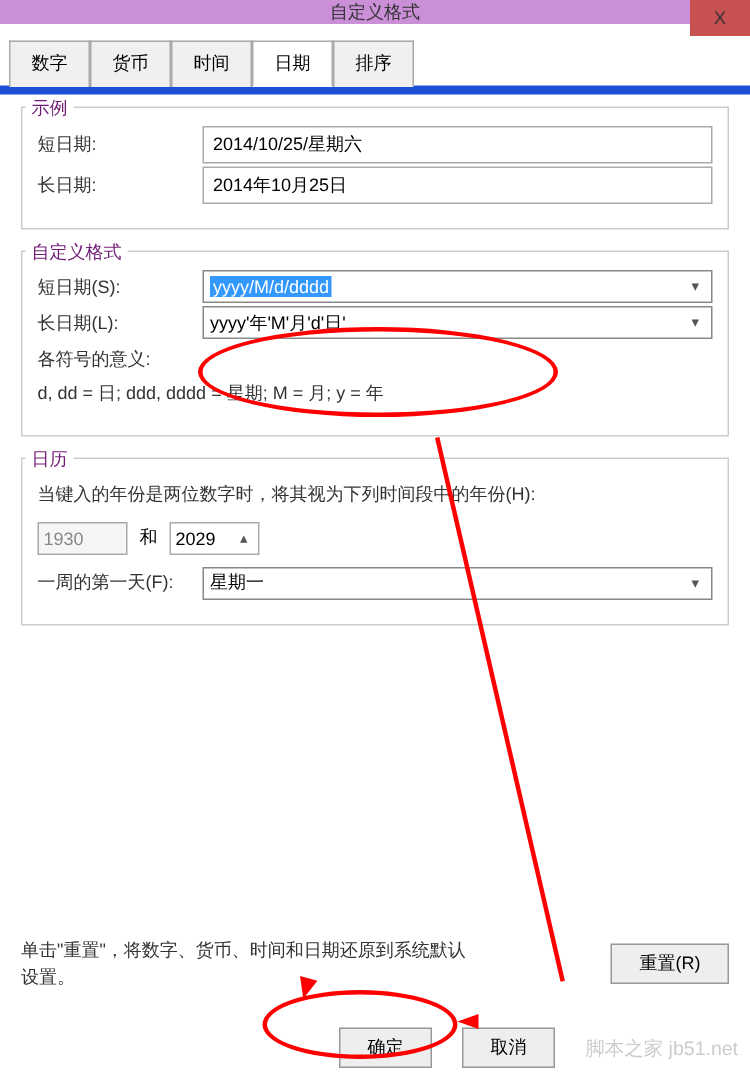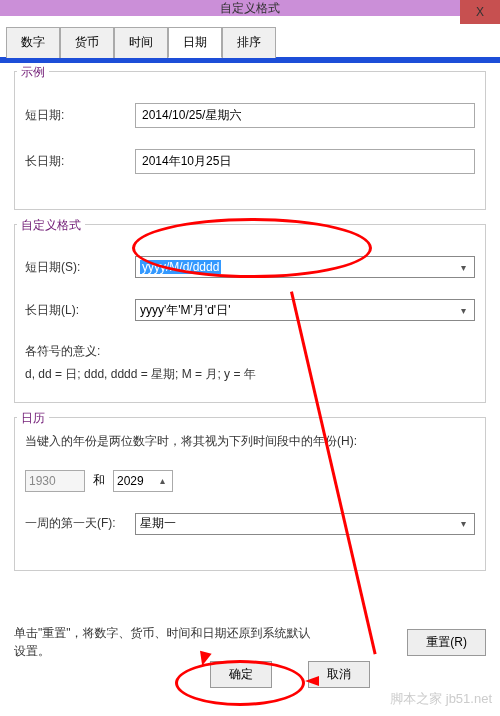--- a/index.html
+++ b/index.html
@@ -6,36 +6,36 @@
 body{margin:0;background:#fff;width:500px;height:716px;position:relative}
 .titlebar{background:#cb8fd8;height:16px;display:flex;align-items:center;justify-content:center;position:relative}
 .titlebar span{color:#333}
 .closebtn{position:absolute;right:0;top:0;width:40px;height:24px;background:#c75050;color:#fff;display:flex;align-items:center;justify-content:center;font-size:14px;font-family:Arial}
 .tabbar{display:flex;border-bottom:6px solid #1d4ed8;padding:10px 6px 0 6px;gap:0}
 .tab{padding:6px 14px;border:1px solid #aaa;border-bottom:none;background:#f0f0f0;margin-right:0;position:relative;top:1px}
 .tab.active{background:#fff;border-bottom:1px solid #fff}
 .content{padding:8px 14px}
 .group{border:1px solid #ccc;padding:10px 10px 14px 10px;margin-bottom:14px;position:relative;background:#fff}
 .group-title{position:absolute;top:-8px;left:2px;background:#fff;padding:0 4px;color:#701a75}
-.row{display:flex;align-items:center;margin:21px 0}
+.row{display:flex;align-items:center;margin:2px 0}
 .row label{width:110px;color:#333}
 .row .val{border:1px solid #aaa;padding:3px 6px;flex:1}
 .row select,.row .combo{border:1px solid #888;padding:2px 4px;flex:1;background:#fff;height:22px}
 .combo{display:flex;align-items:center;justify-content:space-between}
 .combo .sel{background:#3399ff;color:#fff;padding:0 2px}
 .arrow{font-size:10px;color:#555;padding:0 4px}
 .hint{color:#333;line-height:1.6;margin:4px 0}
-.yearbox{display:flex;align-items:center;gap:8px;margin:18px 0}
+.yearbox{display:flex;align-items:center;gap:8px;margin:8px 0}
 .yearbox input{width:60px;border:1px solid #aaa;padding:3px;background:#f5f5f5;color:#888;text-align:left}
 .yearbox .spin{width:60px;border:1px solid #aaa;padding:3px;display:flex;justify-content:space-between;align-items:center}
 .footer{position:absolute;bottom:56px;left:14px;right:14px}
 .footer-row{display:flex;align-items:center;justify-content:space-between}
 .footer-text{max-width:300px;color:#333;line-height:1.5}
 .btn{border:1px solid #999;background:#eee;padding:4px 18px;cursor:default}
-.actionbar{position:absolute;bottom:28px;right:130px;display:flex;gap:36px}
+.actionbar{position:absolute;bottom:4px;right:130px;display:flex;gap:20px}
 .watermark{position:absolute;bottom:8px;right:8px;color:#ccc;font-size:13px;}
 .ellipse{position:absolute;border:3px solid red;border-radius:50%;pointer-events:none}
 .redline{position:absolute;background:red;transform-origin:top left;pointer-events:none}
 .arrowhead{position:absolute;width:0;height:0;border-left:6px solid transparent;border-right:6px solid transparent;border-top:14px solid red;pointer-events:none}
 .arrowhead2{position:absolute;width:0;height:0;border-top:5px solid transparent;border-bottom:5px solid transparent;border-right:14px solid red;pointer-events:none}
 </style>
 </head>
 <body>
 
 <div class="titlebar">

